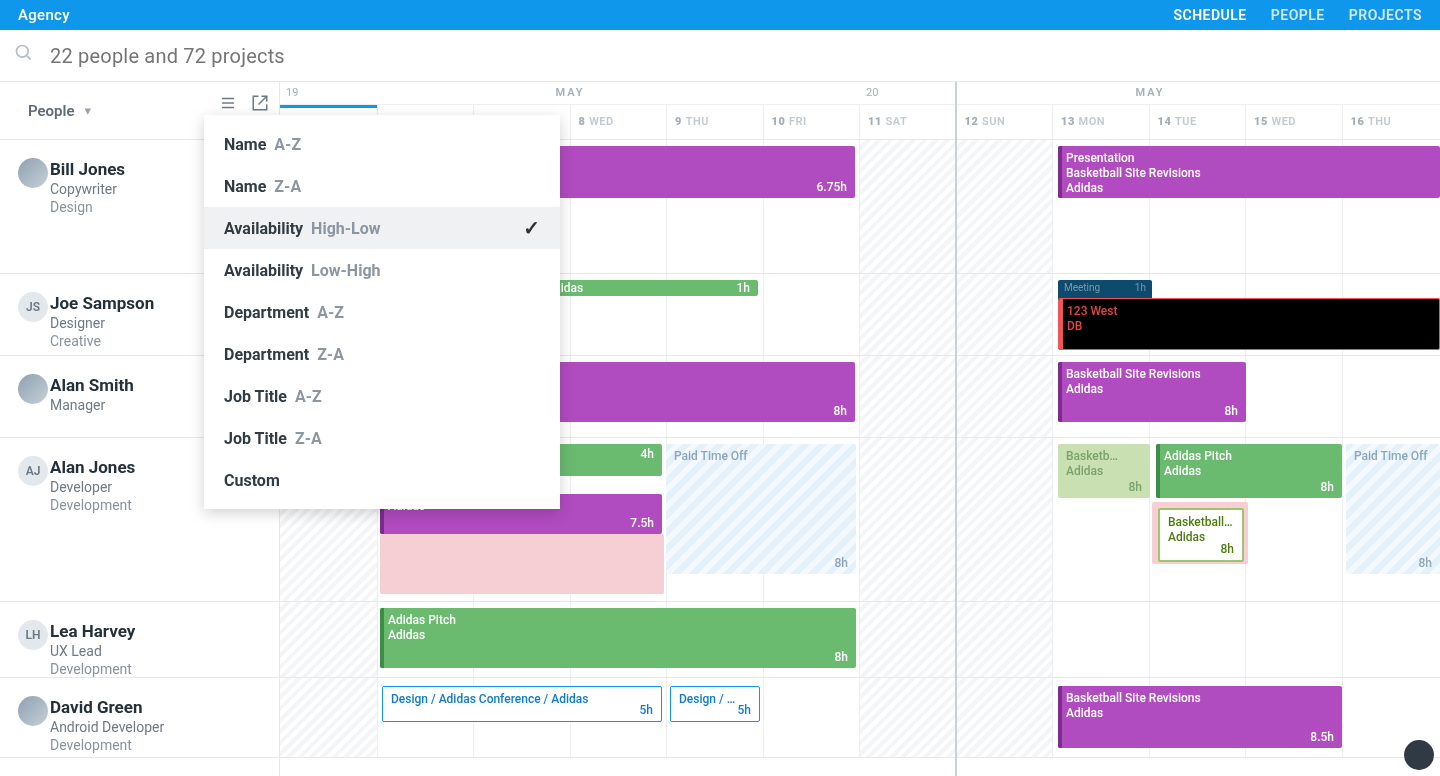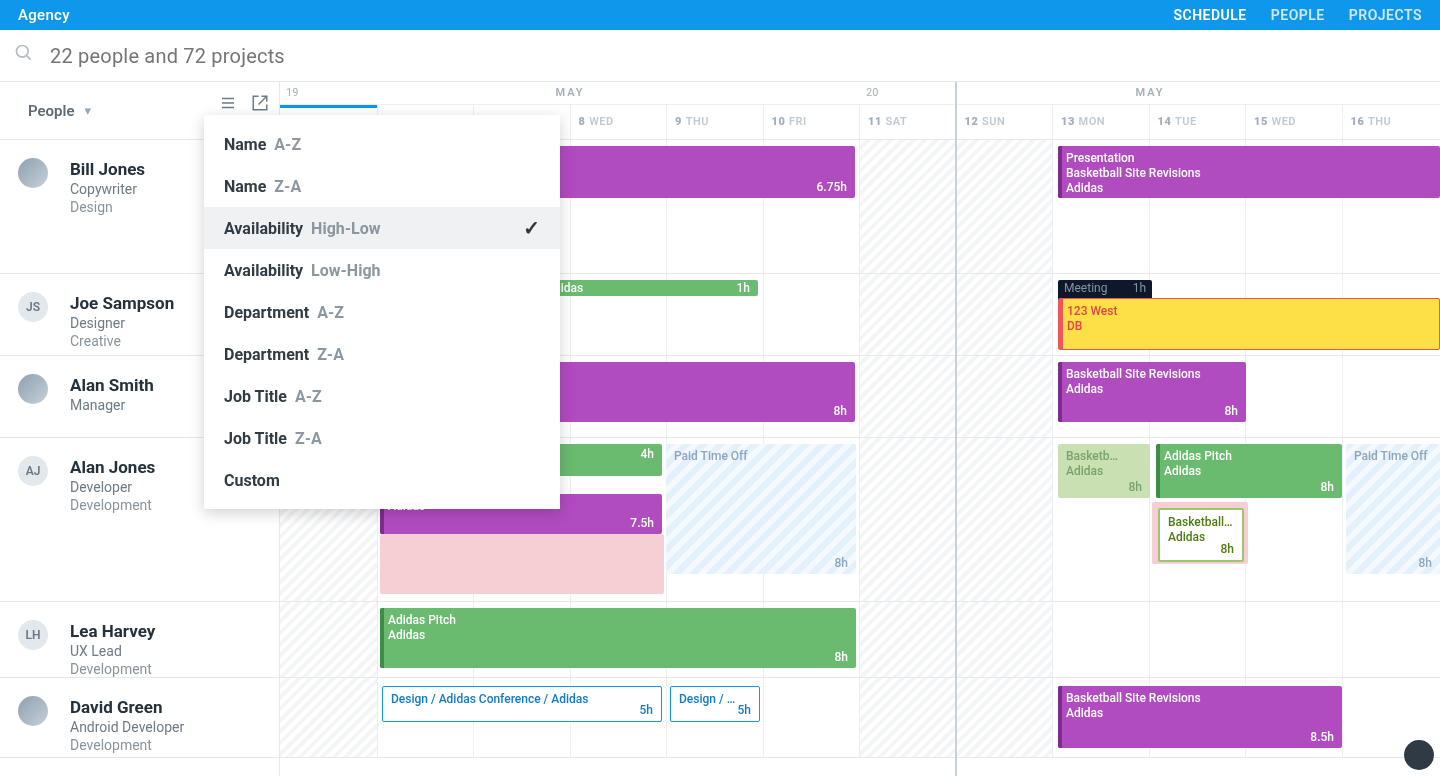--- a/index.html
+++ b/index.html
@@ -21,21 +21,21 @@
 
   
   .layout { position:absolute; top:82px; left:0; right:0; bottom:0; }
   .sidebar { position:absolute; left:0; top:0; bottom:0; width:280px; border-right:1px solid #e6e8eb; }
   .side-head { height:58px; display:flex; align-items:center; padding:0 28px; font-size:15px; color:#5e6a74; border-bottom:1px solid #e6e8eb; position:relative; }
   .side-head .label { font-weight:600; color:#5e6a74; }
   .side-head .chev { margin-left:10px; color:#9aa4ad; font-size:13px; }
   .side-tools { position:absolute; right:10px; top:12px; display:flex; gap:14px; color:#737f89; }
   .side-tools svg { width:18px; height:18px; }
 
-  .person { border-bottom:1px solid #e6e8eb; display:flex; gap:22px; padding:18px 18px 0; }
+  .person { border-bottom:1px solid #e6e8eb; display:flex; gap:2px; padding:18px 18px 0; }
   .avatar { width:30px; height:30px; border-radius:50%; background:#e3e8ec; color:#6b7884; display:flex; align-items:center; justify-content:center; font-size:12px; font-weight:600; flex:0 0 auto; }
   .avatar.img { background:linear-gradient(135deg,#8ea0b0,#c6d0d9); }
   .person .nm { font-weight:700; font-size:17px; color:#24303a; line-height:22px; }
   .person .role { font-size:14px; color:#6e7a84; line-height:18px; }
   .person .dept { font-size:14px; color:#8a939c; line-height:18px; margin-bottom:12px; }
   #p0 { height:134px; }
   #p1 { height:82px; }
   #p2 { height:82px; }
   #p3 { height:164px; }
   #p4 { height:76px; }
@@ -78,25 +78,25 @@
   .bar { position:absolute; border-radius:2px; color:#fff; font-size:12px; padding:5px 8px 4px; overflow:hidden; }
   .bar .tt { font-weight:500; line-height:15px; white-space:pre-line; }
   .bar .hrs { position:absolute; bottom:4px; right:8px; font-size:12px; font-weight:500; }
   .stripe { position:absolute; left:0; top:0; bottom:0; width:4px; }
   .purple { background:#b14bc0; }
   .purple .stripe { background:#7e2a8e; }
   .green  { background:#6aba6f; }
   .green .stripe { background:#3e8d47; }
   .fadedgreen { background:#c8e0b2; color:#7aa36a; }
   .pink   { background:#f5cfd3; }
-  .red    { background:#fde047; border:1px solid #f05658; color:#e04547; }
+  .red    { background:#000000; border:1px solid #f05658; color:#e04547; }
   .bluebox { background:#fff; border:1px solid #0f97eb; color:#0f7bcf; }
   .paleblue { background:repeating-linear-gradient(135deg,#e4f1fb,#e4f1fb 6px,#f3f9fe 6px,#f3f9fe 12px); color:#8da6bc; }
   .outgrn { background:#fff; border:2px solid #9bc66e; color:#4d7c0f; }
-  .meet   { background:#0f172a; color:#8295a6; font-size:12px; height:26px; padding:1px 6px 0; line-height:14px; }
+  .meet   { background:#0c4a6e; color:#8295a6; font-size:10px; height:26px; padding:1px 6px 0; line-height:14px; }
 
   
   .menu { position:absolute; left:204px; top:115px; width:356px; background:#fff; box-shadow:0 4px 14px rgba(0,0,0,.18); z-index:50; padding:8px 0; }
   .menu .mi { height:42px; display:flex; align-items:center; padding:0 20px; font-size:16px; color:#4d5a64; cursor:pointer;font-weight:bold; }
   .menu .mi .k { color:#303b44; margin-right:8px; }
   .menu .mi .v { color:#8b96a0; }
   .menu .mi .chk { margin-left:auto; color:#333; font-size:20px; }
   .menu .mi.sel { background:#eff1f3; }
 
   

